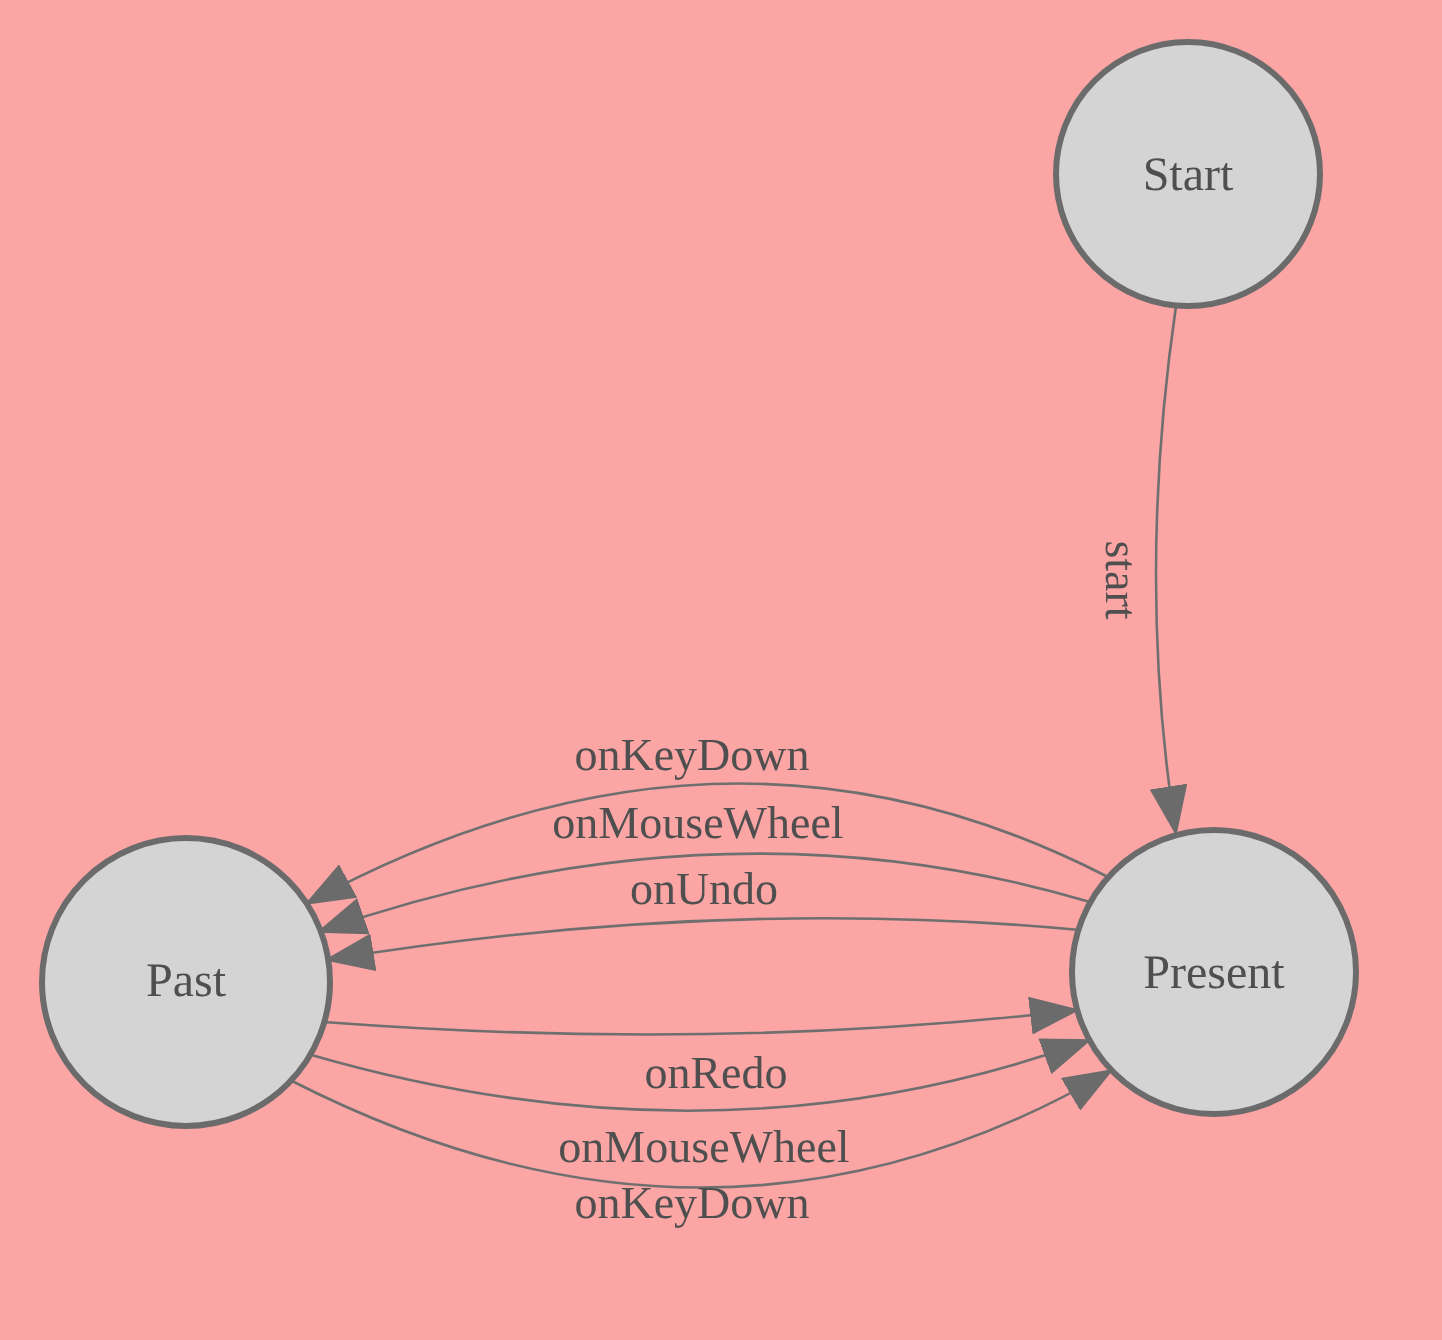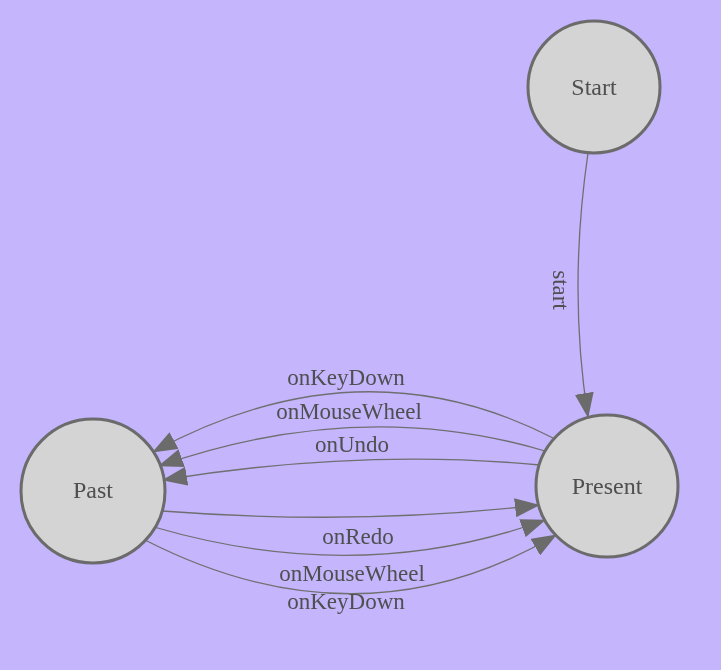--- a/index.html
+++ b/index.html
@@ -4,21 +4,21 @@
 <style>
   html, body {
     margin: 0;
     padding: 0;
     background: #ffffff;
   }
   #stage {
     position: relative;
     width: 721px;
     height: 670px;
-    background: #c4b5fd;
+    background: #fca5a5;
     overflow: hidden;
   }
   svg { display: block; }
   .node {
     fill: var(--node-fill, #d4d4d4);
     stroke: var(--node-stroke, #6b6b6b);
     stroke-width: 3;
   }
   .edge {
     fill: none;

